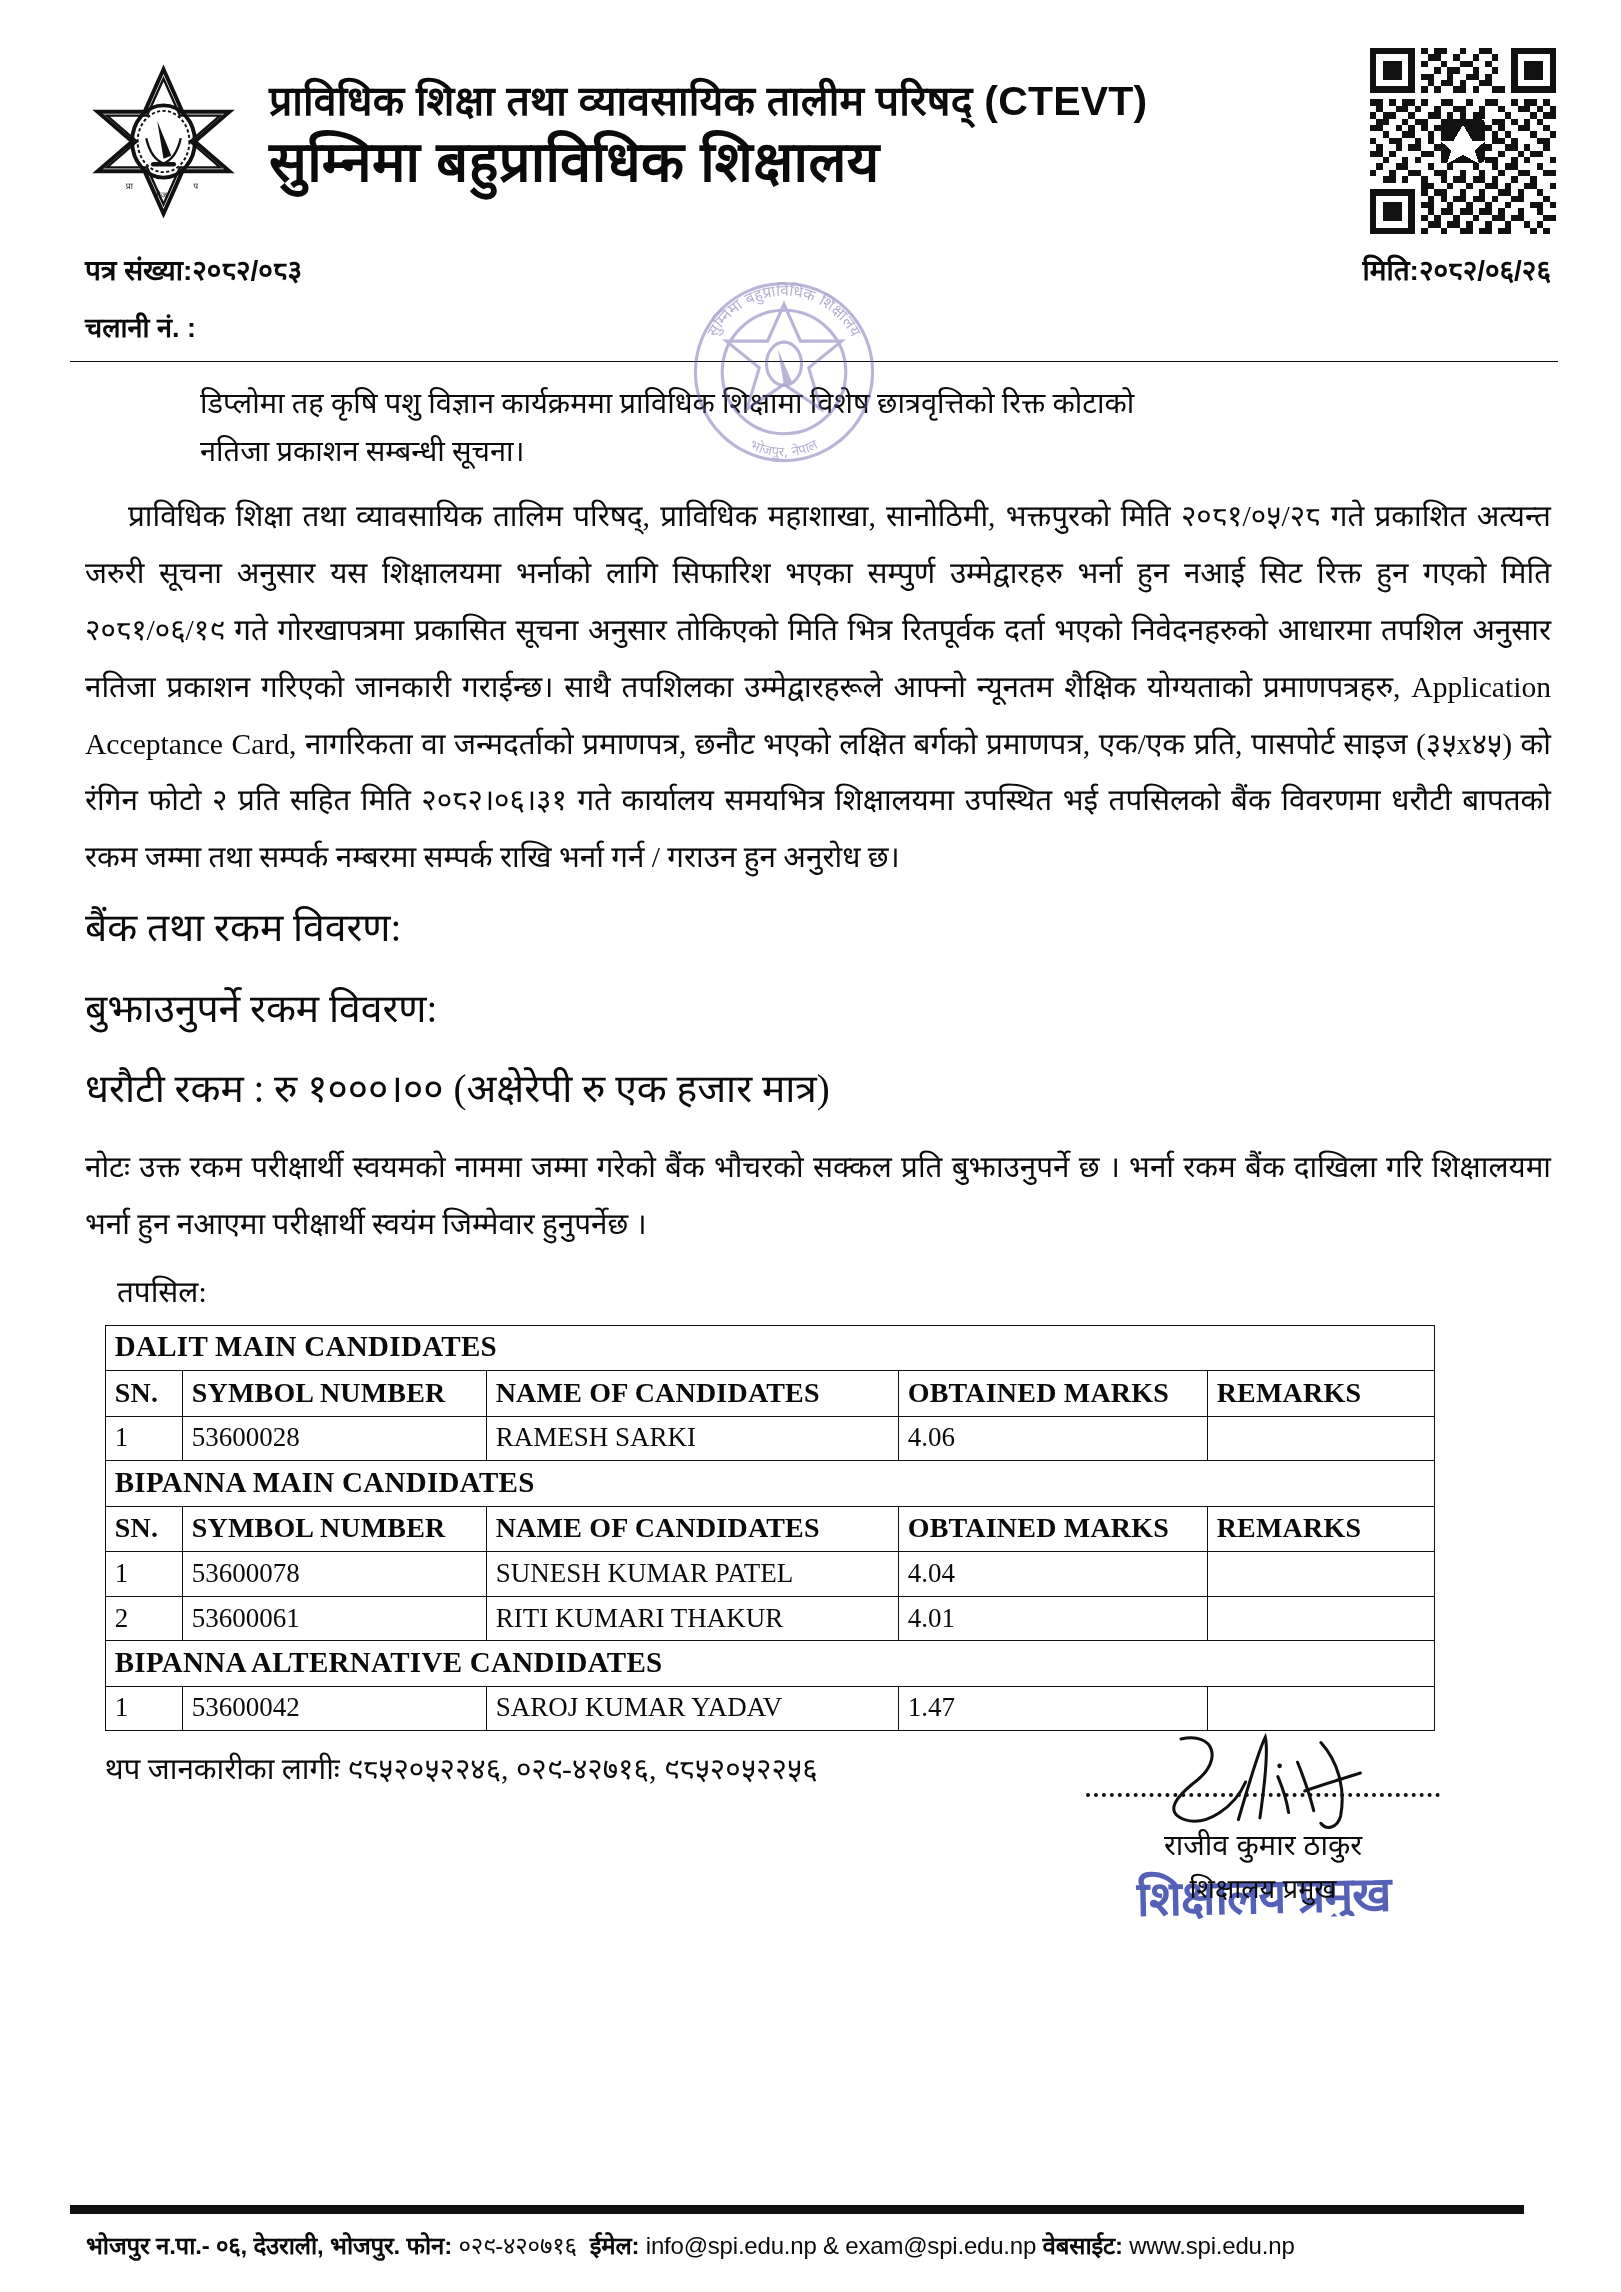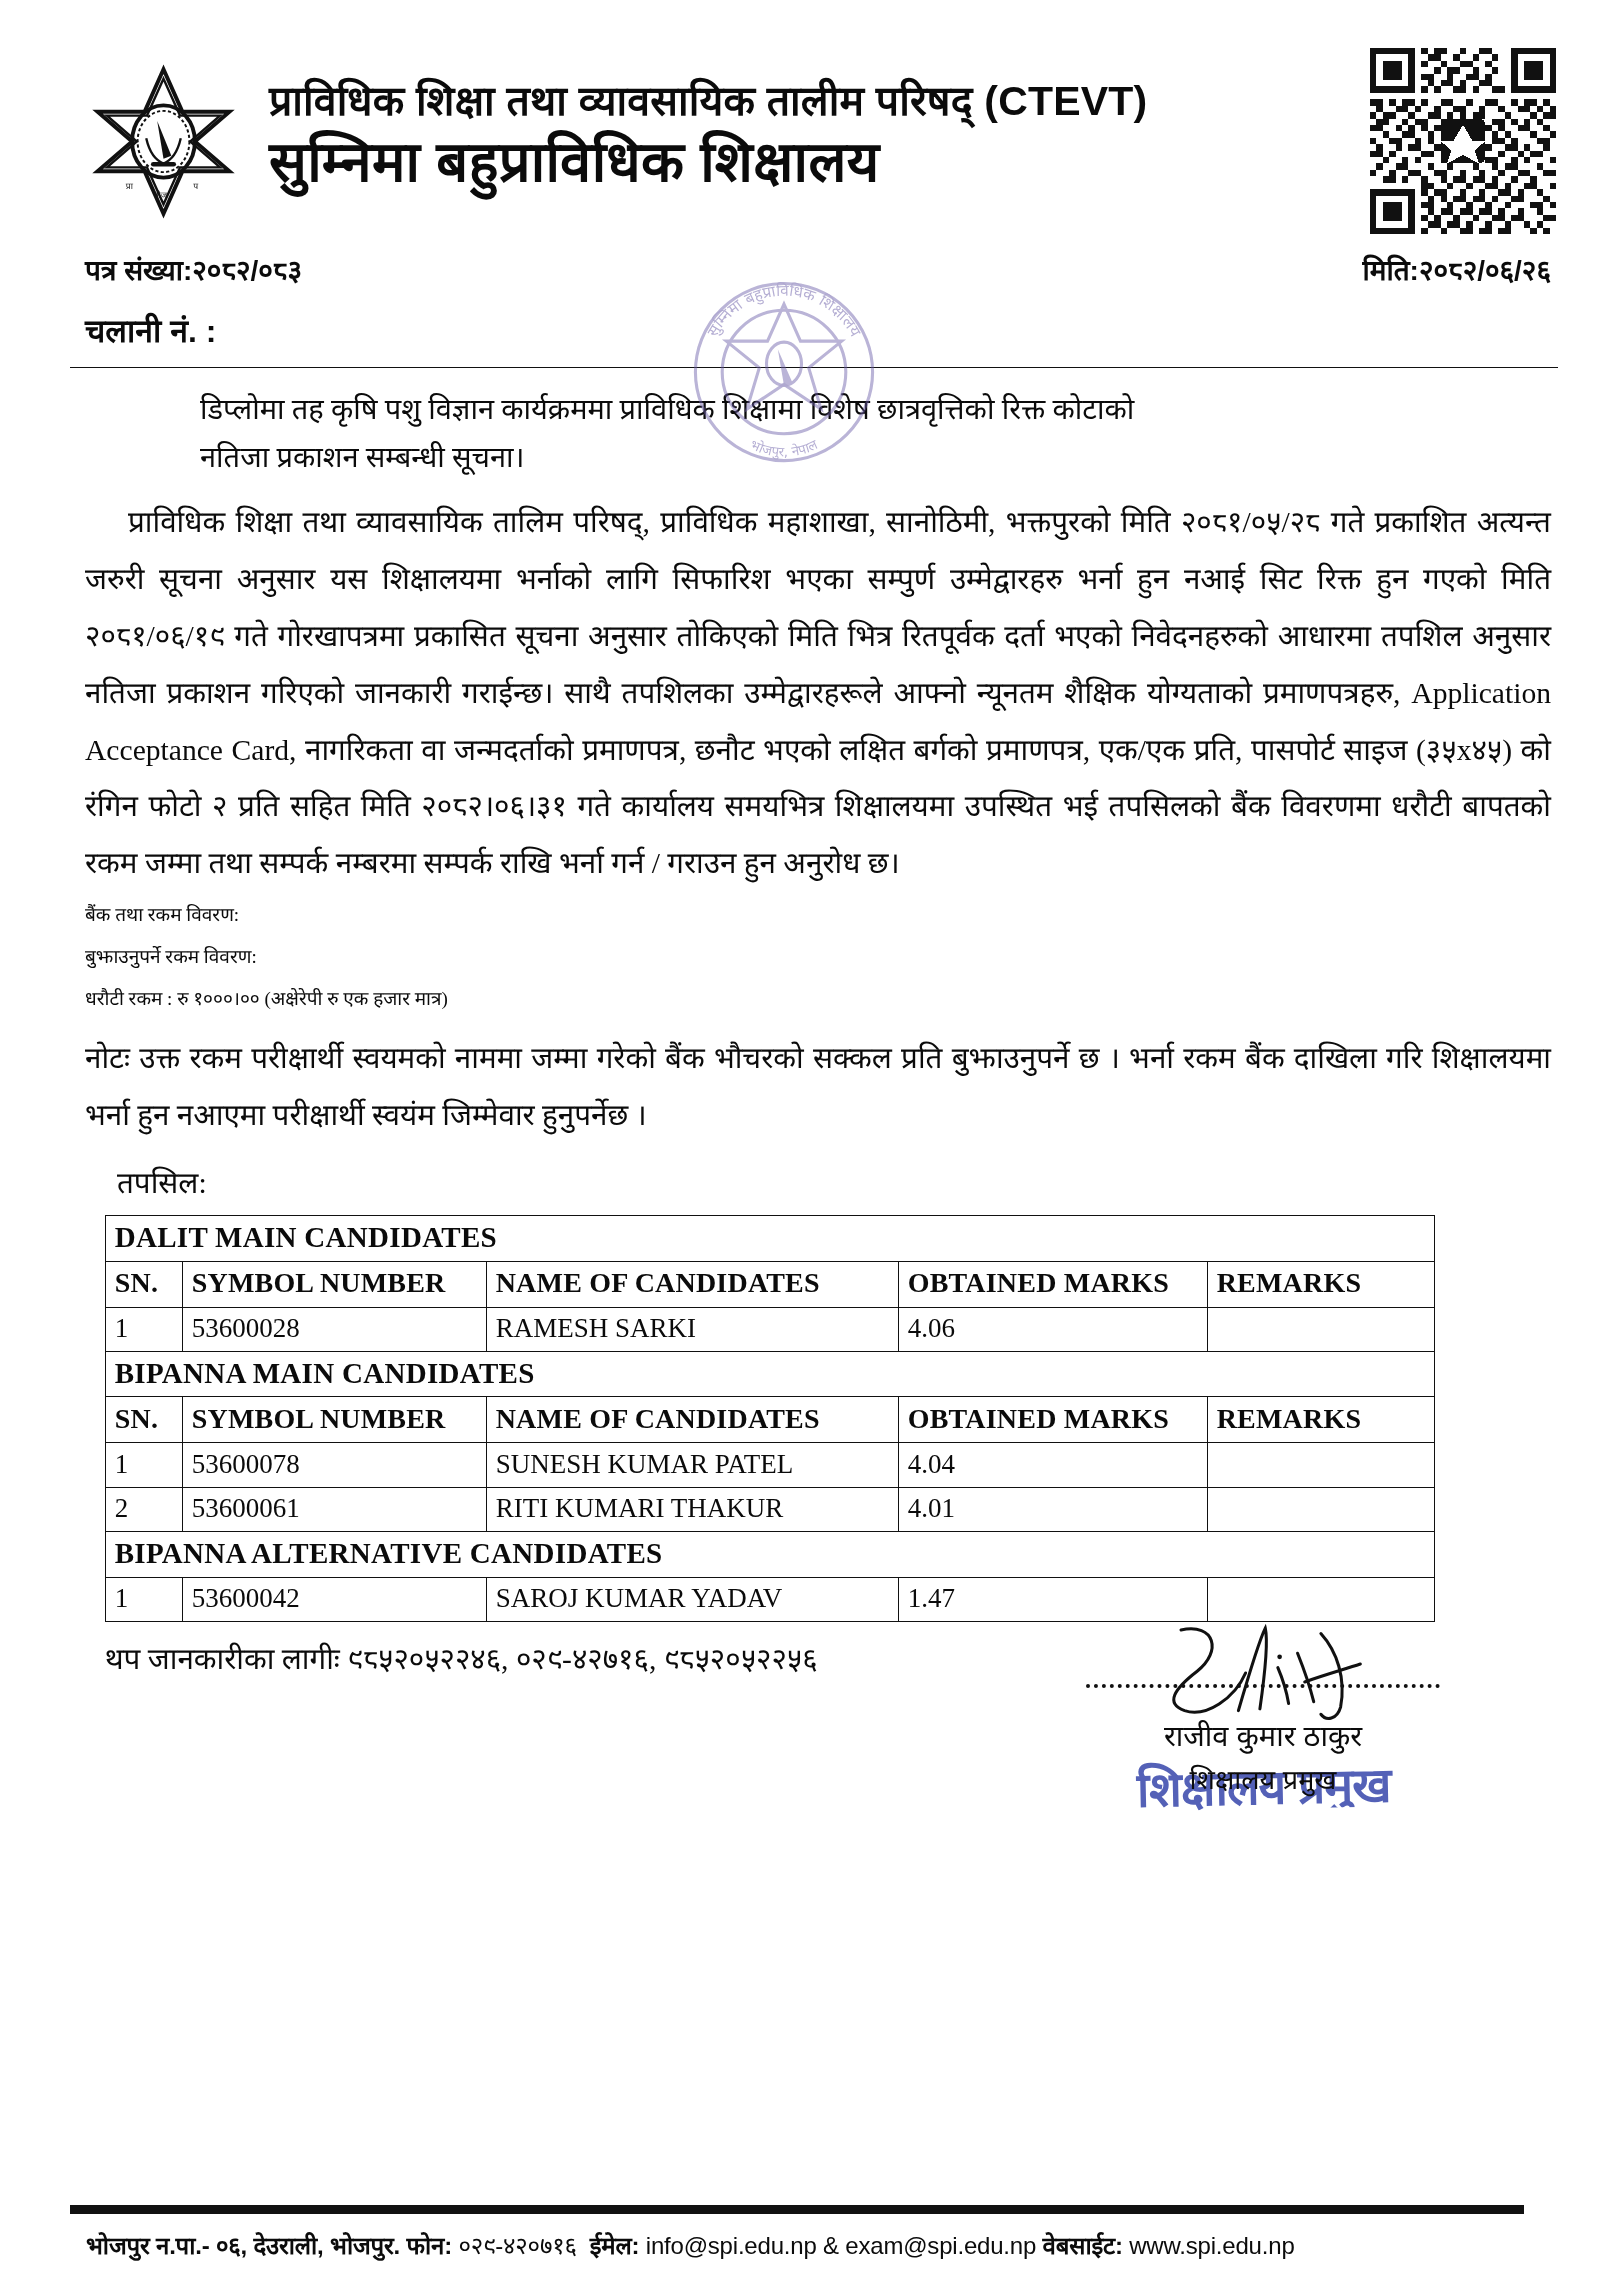--- a/index.html
+++ b/index.html
@@ -69,21 +69,21 @@
     display: flex;
     justify-content: space-between;
     align-items: baseline;
     font-size: 28px;
     font-weight: 700;
   }
   .meta-left { white-space: nowrap; }
   .meta-right { white-space: nowrap; }
   .chalani {
     margin-top: 19.7px;
-    font-size: 32px;
+    font-size: 27px;
     font-weight: 700;
   }
 
   .rule {
     margin: 16px 63px 0 70px;
     border-top: 1.8px solid #111;
   }
 
   
   .content {
@@ -102,21 +102,21 @@
     font-size: 29.6px;
     line-height: 1.92;
     text-align: justify;
     text-justify: inter-word;
     margin: 12.5px 0 0 0;
     text-indent: 0;
   }
   .para.indent { text-indent: 43px; }
 
   .line {
-    font-size: 19px;
+    font-size: 39px;
     line-height: 1.92;
     margin: 0;
   }
   .block-lines .line { margin-top: 5.4px; }
 
   .tapasil {
     font-size: 29.6px;
     line-height: 1.7;
     margin: 14.3px 0 7.2px 32px;
   }

